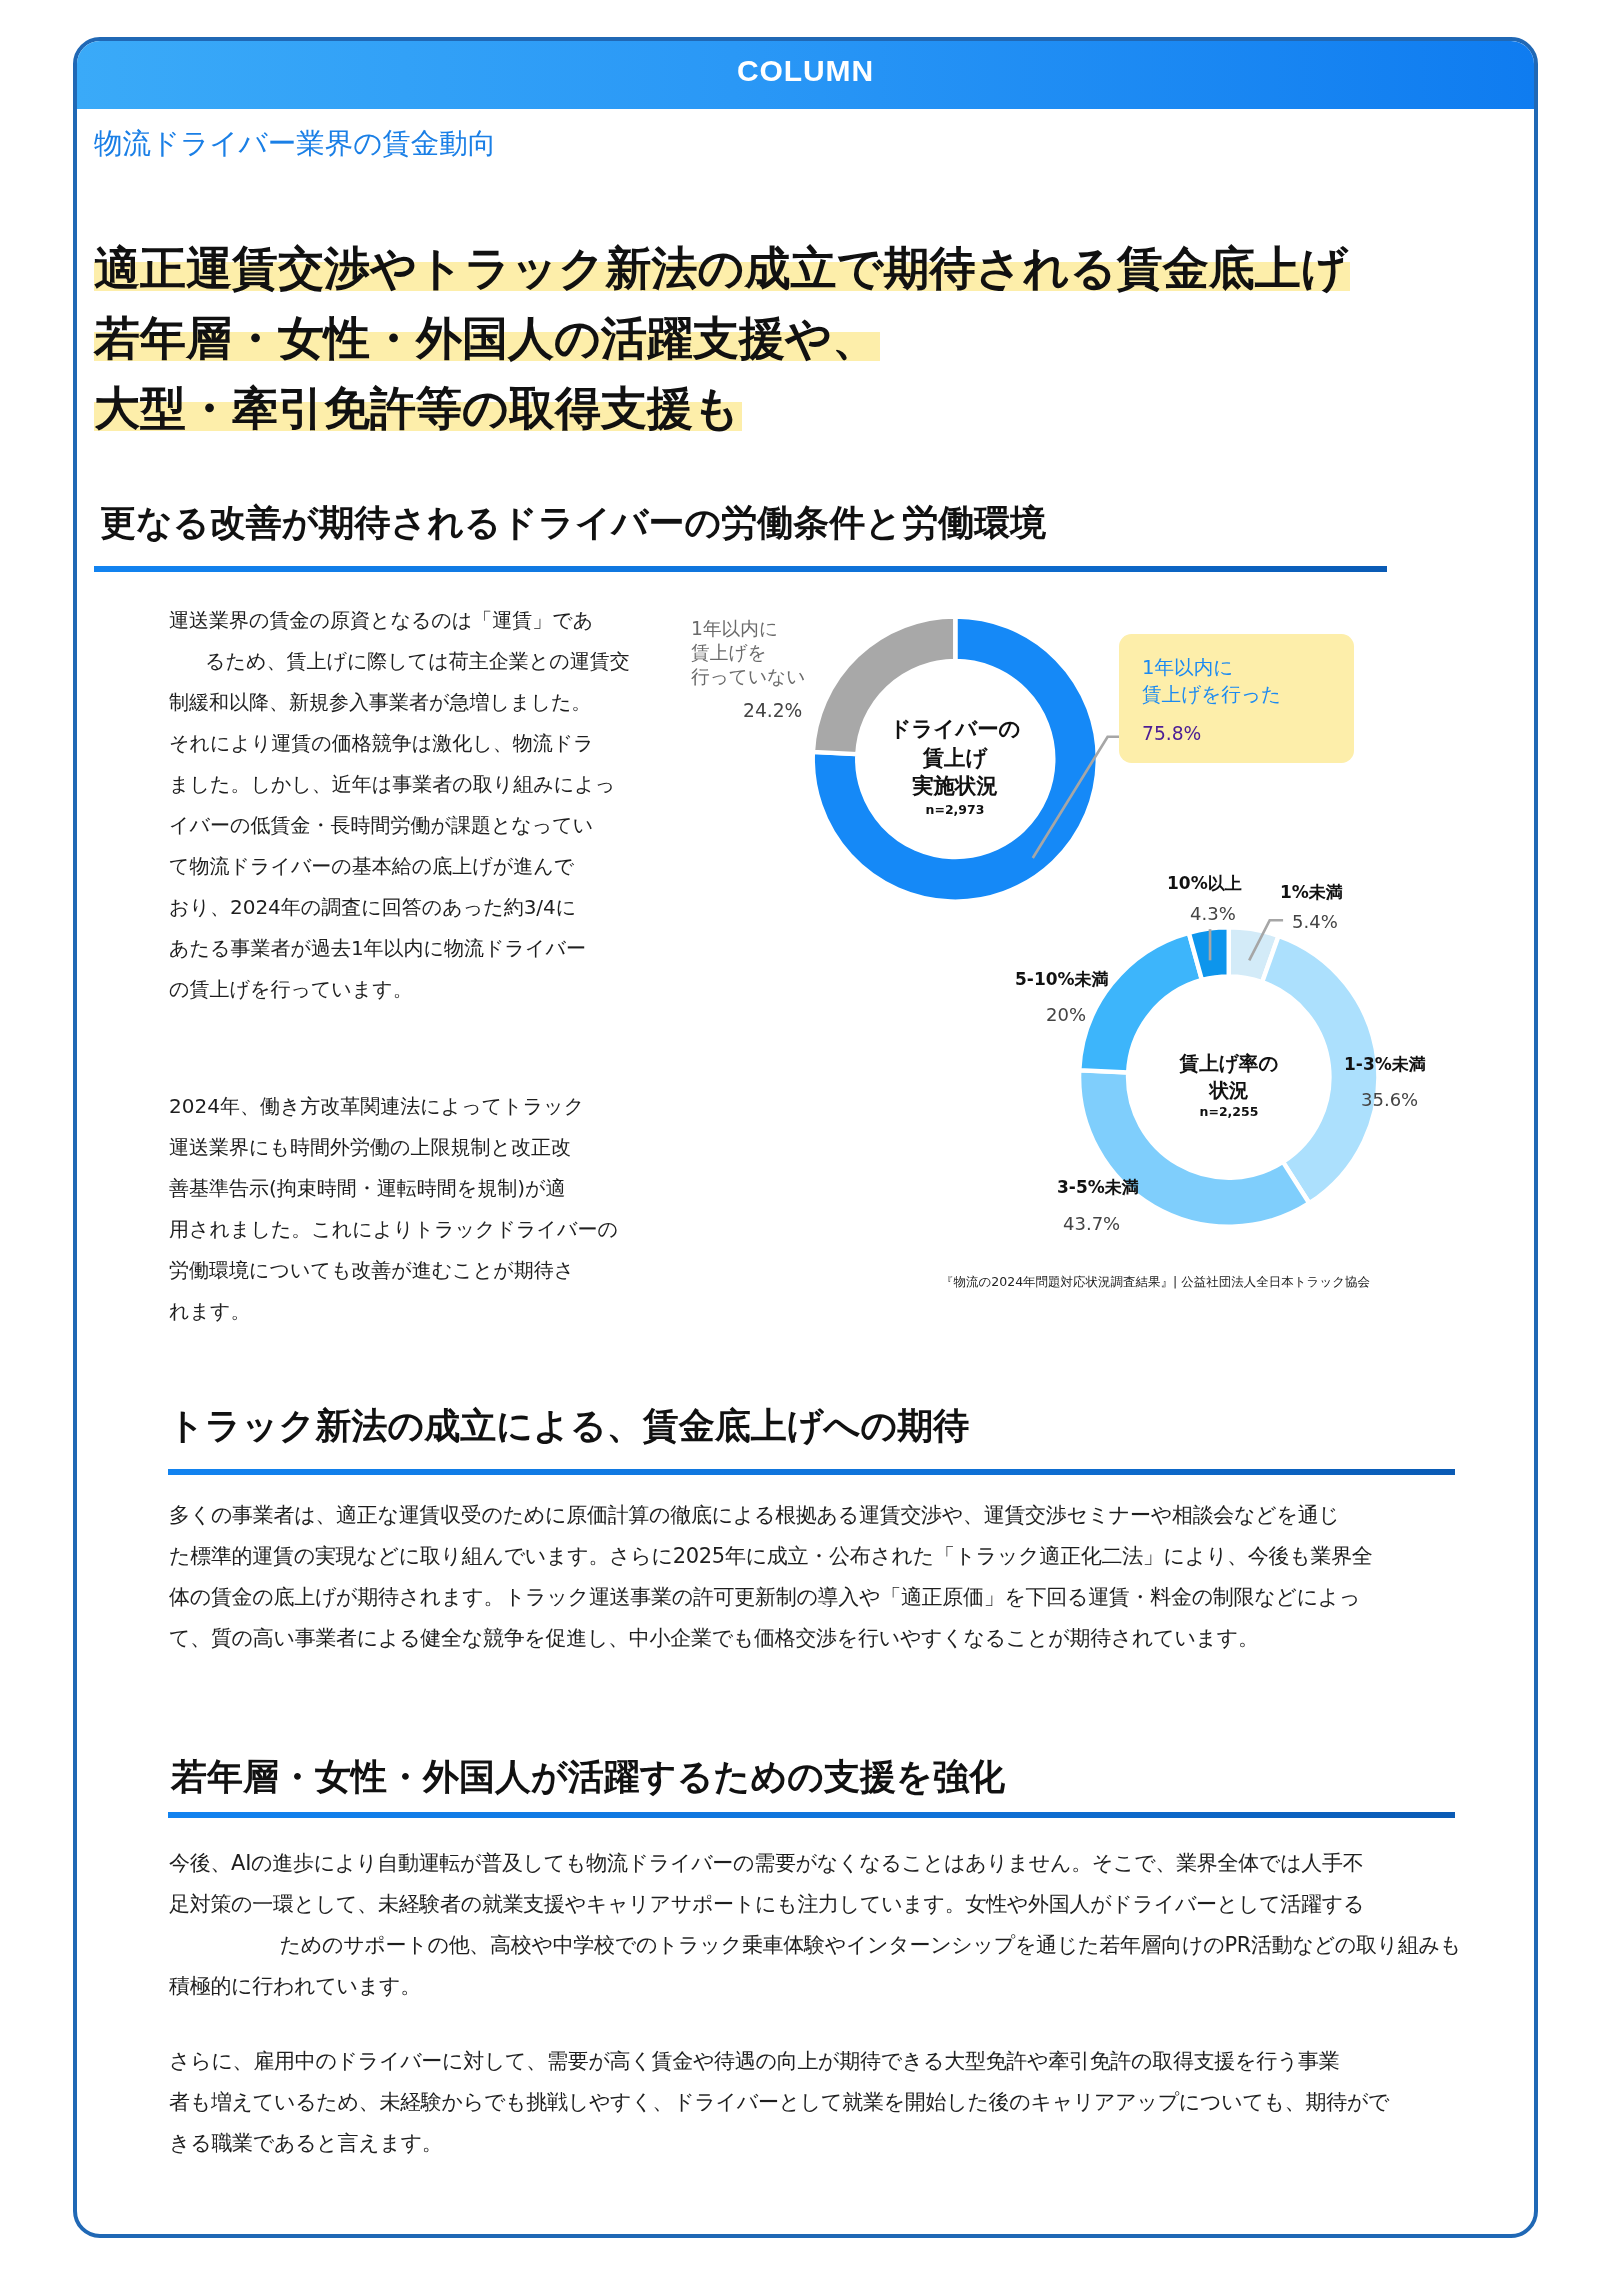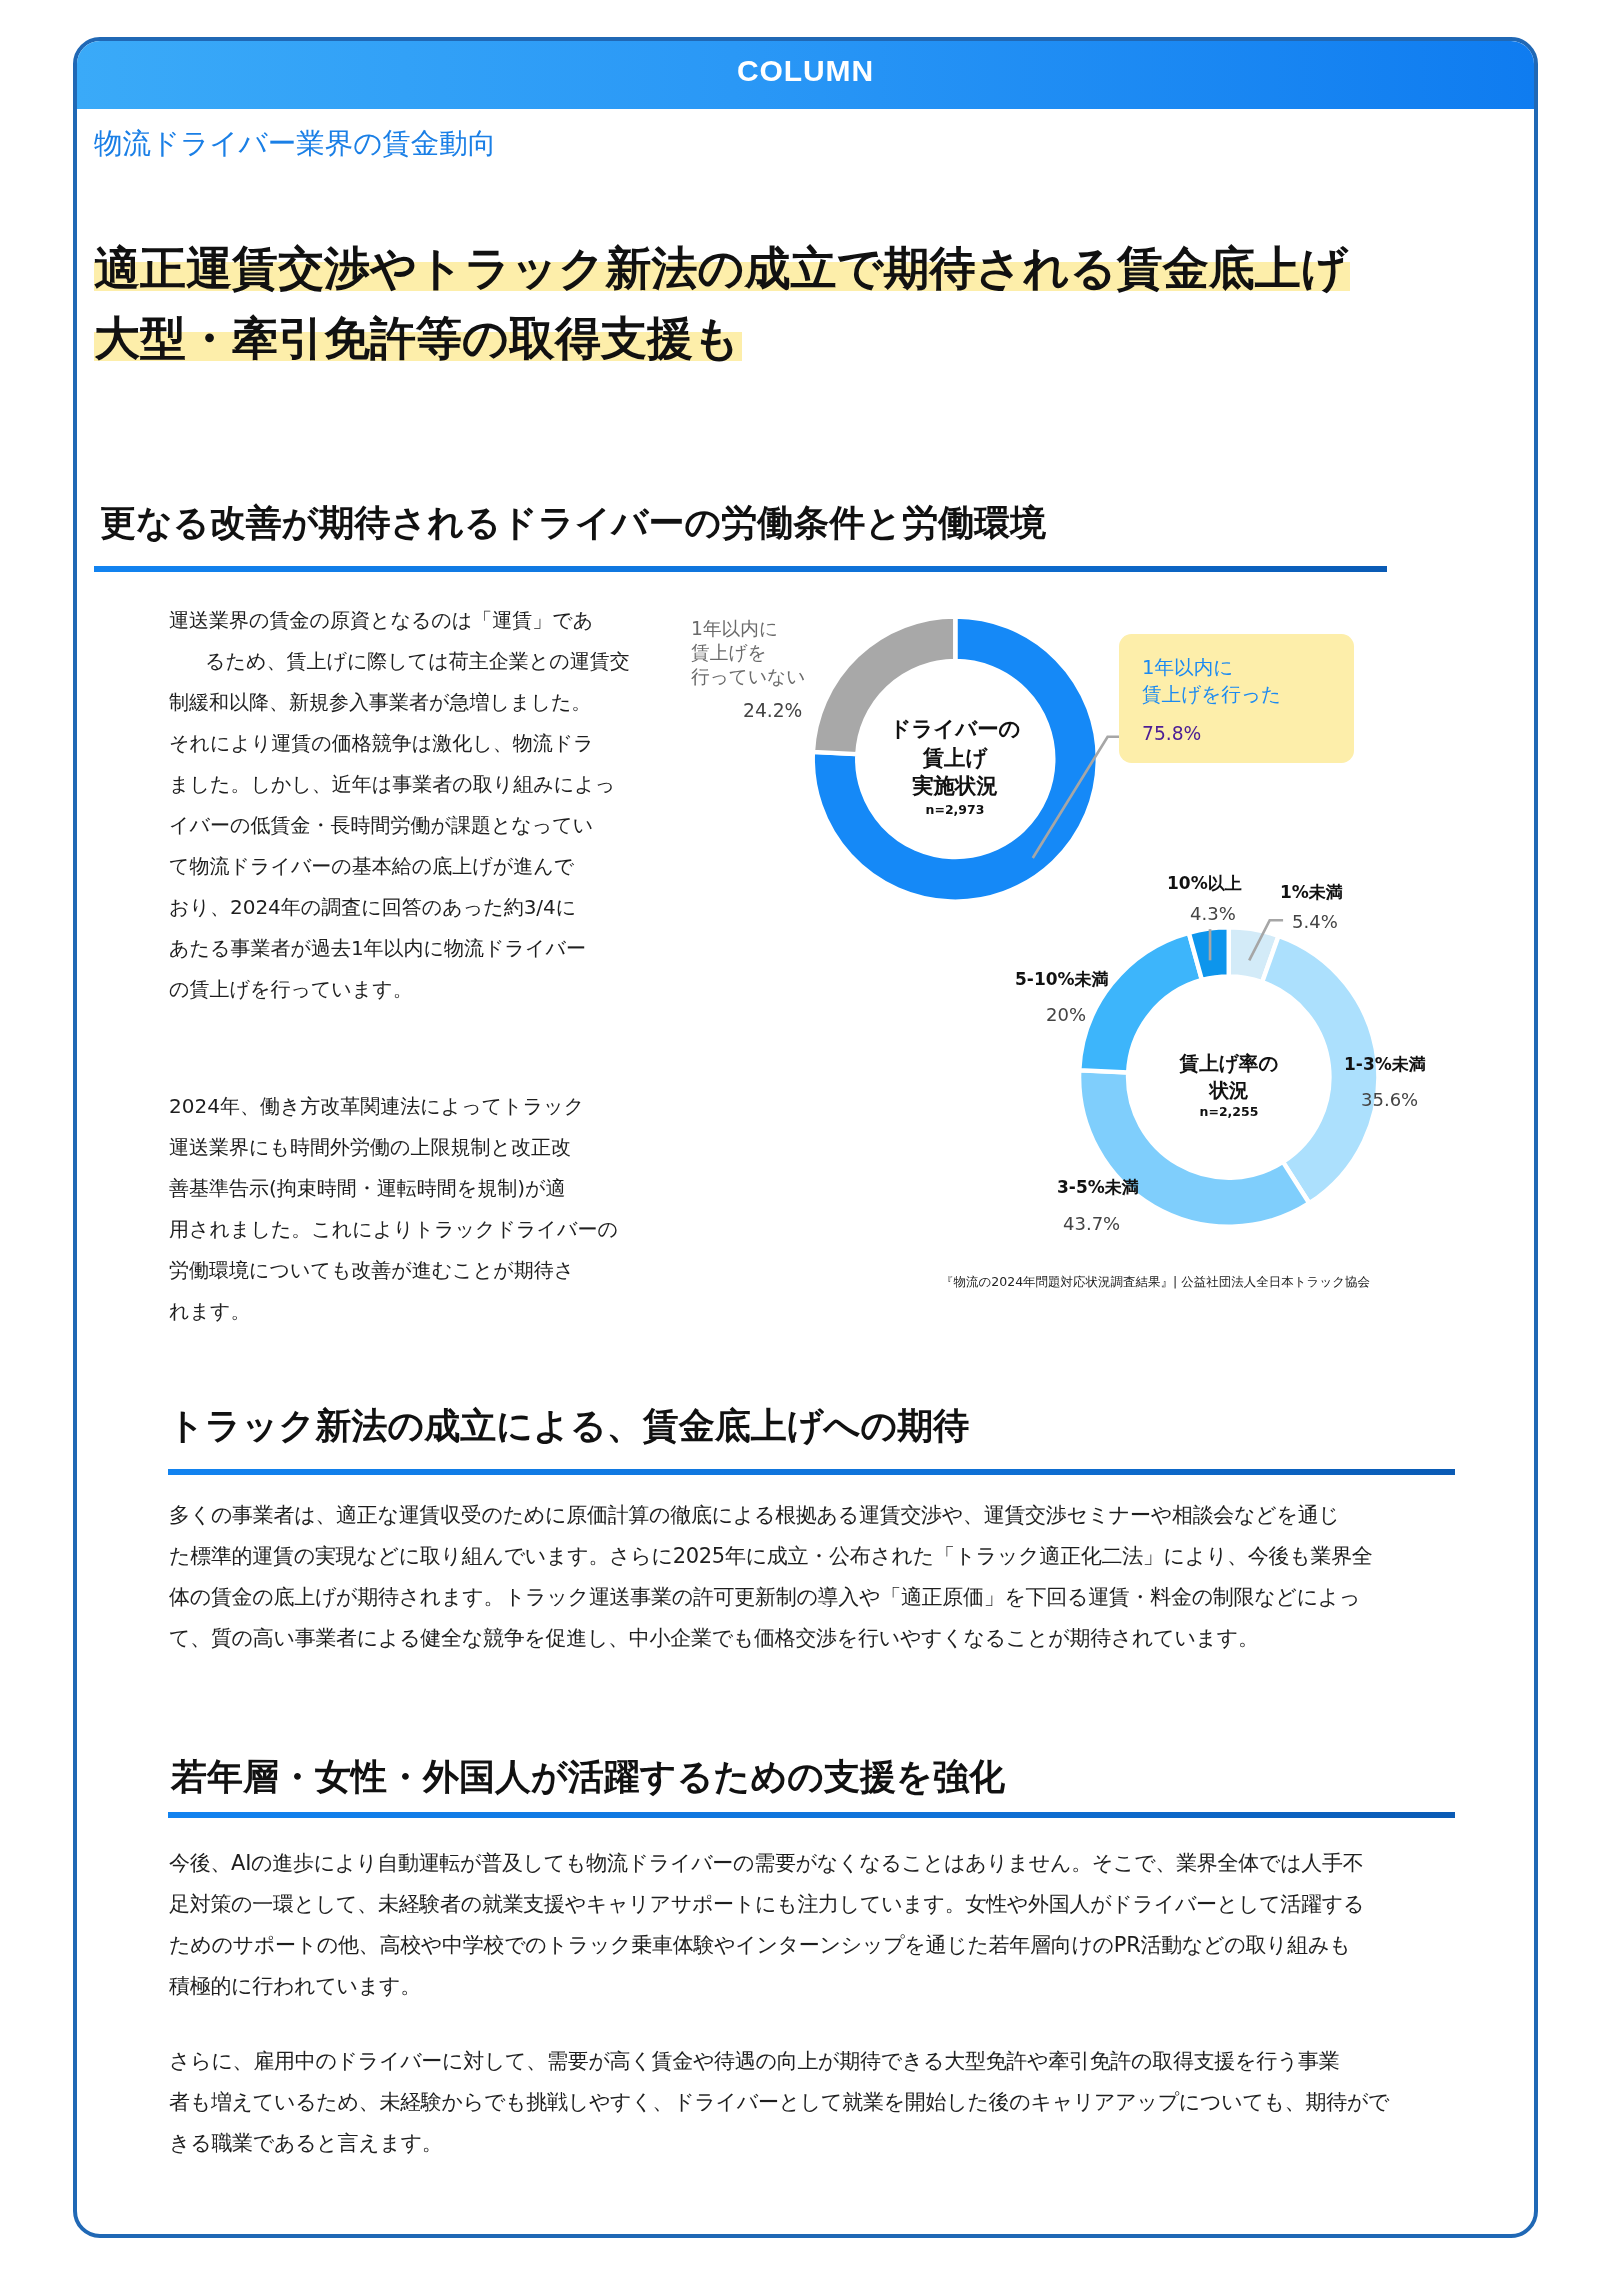--- a/index.html
+++ b/index.html
@@ -41,20 +41,21 @@
 <div class="card">
   <div class="card-header">
     <div class="card-header-label">COLUMN</div>
   </div>
 </div>
 
 <div class="kicker">物流ドライバー業界の賃金動向</div>
 
 <div class="headline">
   <div class="headline-line"><span>適正運賃交渉やトラック新法の成立で期待される賃金底上げ</span></div>
+  <div class="headline-line"><span>若年層・女性・外国人の活躍支援や、</span></div>
   <div class="headline-line"><span>大型・牽引免許等の取得支援も</span></div>
 </div>
 
 <div class="section-title" style="top:499px;">更なる改善が期待されるドライバーの労働条件と労働環境</div>
 <div class="section-rule" style="top:566px;"></div>
 
 <div class="body-text" style="left:169px; top:600px; width:499px;">
     <div style="white-space: nowrap;">運送業界の賃金の原資となるのは「運賃」であ</div>
     <div style="white-space: nowrap; margin-left: 36px;">るため、賃上げに際しては荷主企業との運賃交</div>
     <div style="white-space: nowrap;">制緩和以降、新規参入事業者が急増しました。</div>
@@ -134,21 +135,21 @@
     <div style="white-space: nowrap;">た標準的運賃の実現などに取り組んでいます。さらに2025年に成立・公布された「トラック適正化二法」により、今後も業界全</div>
     <div style="white-space: nowrap;">体の賃金の底上げが期待されます。トラック運送事業の許可更新制の導入や「適正原価」を下回る運賃・料金の制限などによっ</div>
     <div style="white-space: nowrap;">て、質の高い事業者による健全な競争を促進し、中小企業でも価格交渉を行いやすくなることが期待されています。</div>
   </div>
 
 <div class="section-title" style="top:1753px; left:171px;">若年層・女性・外国人が活躍するための支援を強化</div>
 <div class="section-rule" style="top:1812px; left:168px; width:1287px;"></div>
 <div class="body-text body-text-wide" style="left:169px; top:1843px; width:1292px;">
     <div style="white-space: nowrap;">今後、AIの進歩により自動運転が普及しても物流ドライバーの需要がなくなることはありません。そこで、業界全体では人手不</div>
     <div style="white-space: nowrap;">足対策の一環として、未経験者の就業支援やキャリアサポートにも注力しています。女性や外国人がドライバーとして活躍する</div>
-    <div style="white-space: nowrap;">ためのサポートの他、高校や中学校でのトラック乗車体験やインターンシップを通じた若年層向けのPR活動などの取り組みも</div>
+    <div style="white-space: nowrap; text-align: right;">ためのサポートの他、高校や中学校でのトラック乗車体験やインターンシップを通じた若年層向けのPR活動などの取り組みも</div>
     <div style="white-space: nowrap;">積極的に行われています。</div>
   </div>
 <div class="body-text body-text-wide" style="left:169px; top:2041px; width:1292px;">
     <div style="white-space: nowrap;">さらに、雇用中のドライバーに対して、需要が高く賃金や待遇の向上が期待できる大型免許や牽引免許の取得支援を行う事業</div>
     <div style="white-space: nowrap;">者も増えているため、未経験からでも挑戦しやすく、ドライバーとして就業を開始した後のキャリアアップについても、期待がで</div>
     <div style="white-space: nowrap;">きる職業であると言えます。</div>
   </div>
 
 
 </body></html>

